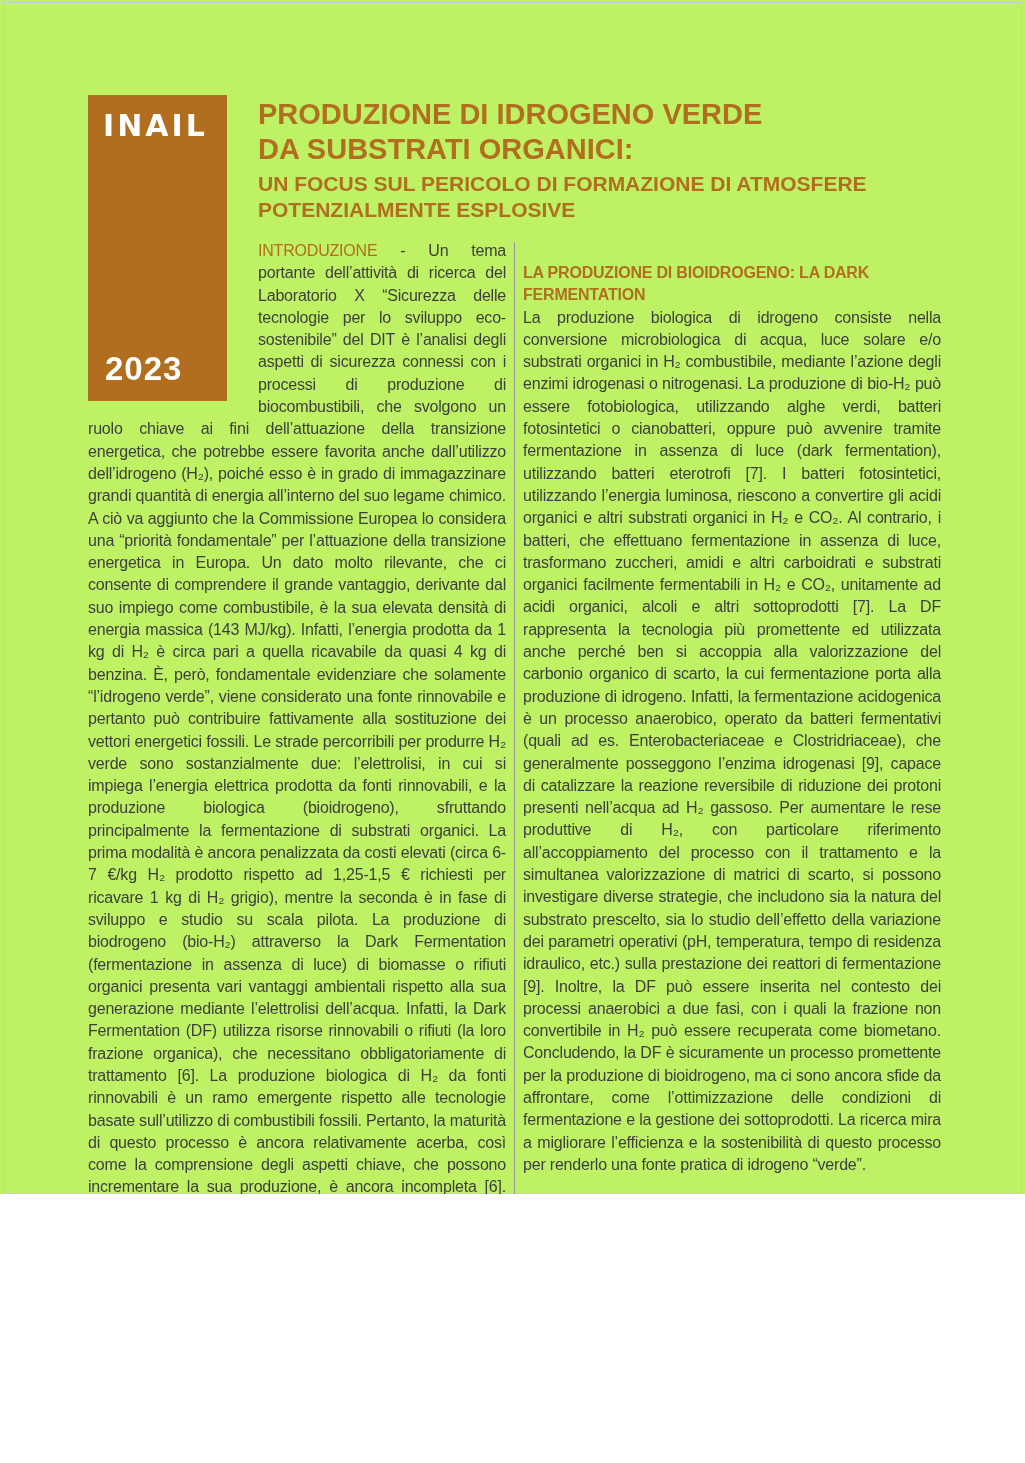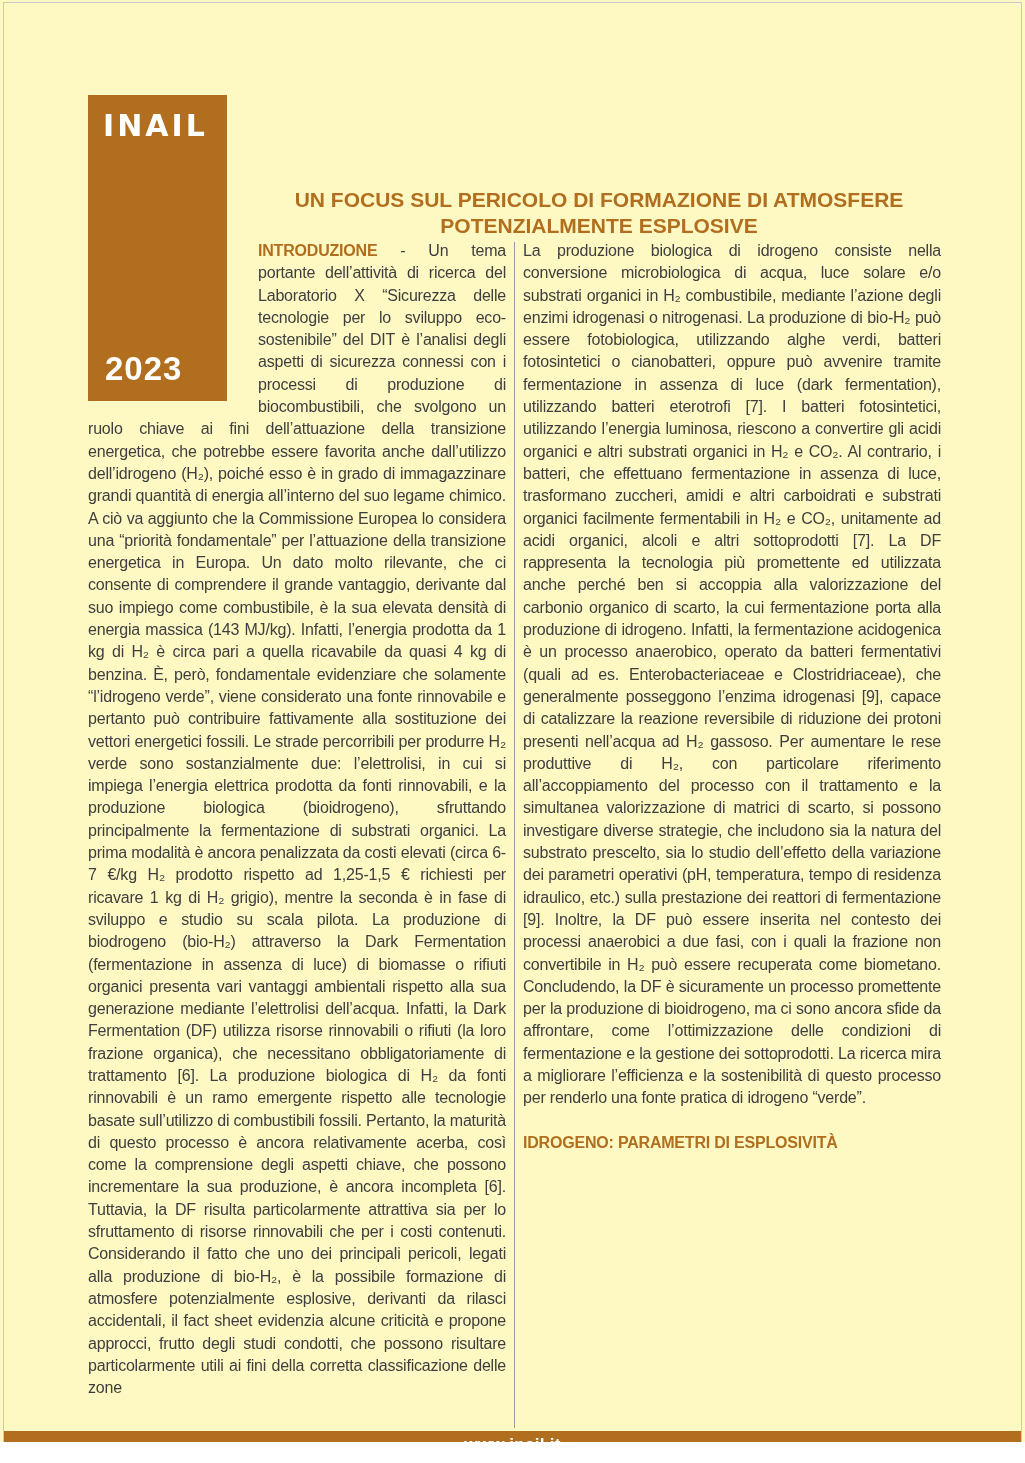--- a/index.html
+++ b/index.html
@@ -1,20 +1,20 @@
 <!DOCTYPE html>
 <html style="--brand: #b06e1e;"><head>
 <meta charset="utf-8">
 <style>
   html,body{margin:0;padding:0;background:#ffffff;}
   .page{
     position:relative;
     width:1025px;
-    height:1442px;
-    background:#fef9c3;
+    height:1194px;
+    background:#bef264;
     font-family:"Liberation Sans", sans-serif;
     overflow:hidden;
   }
   .page-frame{
     position:absolute;
     left:3px; top:2px; right:3px; bottom:0px;
     border:1px solid #c9c9c9;
     pointer-events:none;
   }
   .brand-block{
@@ -35,43 +35,42 @@
     letter-spacing:1px;
   }
   .doc-title{
     position:absolute; left:258px; top:97px; margin:0;
     width:700px;
     font-size:29px; line-height:35px; font-weight:bold;
     color:var(--brand,#b06e1e);
     white-space:pre-line;
   }
   .doc-subtitle{
-    position:absolute; left:258px; top:171px; margin:16px;
+    position:absolute; left:258px; top:171px; margin:0;
     width:650px;
     font-size:21px; line-height:26px; font-weight:bold;
     color:var(--brand,#b06e1e);
-    text-align:center;
   }
   .divider{
     position:absolute; left:514px; top:242px;
     width:1px; height:1186px;
     background:#9a9a9a;
   }
   .col{
     position:absolute; top:240px; width:418px;
     text-align:justify;
     font-size:16px; line-height:22.3px;
     letter-spacing:-0.2px;
     color:#3e3e3e;
   }
   .col-left{left:88px;}
   .col-right{left:523px;}
   .para{margin:0;}
   .cutout{float:left; width:170px; height:168px;}
-  .inline-heading{color:var(--brand,#b06e1e); font-weight:bold;}
+  .inline-heading{color:var(--brand,#b06e1e); font-weight:normal;}
   .section-heading{
     margin:22px 0 0 0;
     font-size:16px; line-height:22.3px;
     color:var(--brand,#b06e1e); font-weight:bold;
     text-align:left;
   }
   .section-heading.second{}
   .footer{
     position:absolute; left:4px; right:4px; top:1431px; height:28px;
     background:var(--brand,#b06e1e);
@@ -90,31 +89,34 @@
 <body>
 
 <div class="page">
   <div class="page-frame"></div>
 
   <div class="brand-block">
     <div class="logo">INAIL</div>
     <div class="year">2023</div>
   </div>
 
+  <h1 class="doc-title">PRODUZIONE DI IDROGENO VERDE
+DA SUBSTRATI ORGANICI:</h1>
   <h2 class="doc-subtitle">UN FOCUS SUL PERICOLO DI FORMAZIONE DI ATMOSFERE POTENZIALMENTE ESPLOSIVE</h2>
 
   <div class="divider"></div>
 
   <div class="col col-left">
     <p class="para">
       <span class="cutout"></span><b class="inline-heading">INTRODUZIONE</b><span> - Un tema portante dell’attività di ricerca del Laboratorio X “Sicurezza delle tecnologie per lo sviluppo eco-sostenibile” del DIT è l’analisi degli aspetti di sicurezza connessi con i processi di produzione di biocombustibili, che svolgono un ruolo chiave ai fini dell’attuazione della transizione energetica, che potrebbe essere favorita anche dall’utilizzo dell’idrogeno (H₂), poiché esso è in grado di immagazzinare grandi quantità di energia all’interno del suo legame chimico. A ciò va aggiunto che la Commissione Europea lo considera una “priorità fondamentale” per l’attuazione della transizione energetica in Europa. Un dato molto rilevante, che ci consente di comprendere il grande vantaggio, derivante dal suo impiego come combustibile, è la sua elevata densità di energia massica (143 MJ/kg). Infatti, l’energia prodotta da 1 kg di H₂ è circa pari a quella ricavabile da quasi 4 kg di benzina. È, però, fondamentale evidenziare che solamente “l’idrogeno verde”, viene considerato una fonte rinnovabile e pertanto può contribuire fattivamente alla sostituzione dei vettori energetici fossili. Le strade percorribili per produrre H₂ verde sono sostanzialmente due: l’elettrolisi, in cui si impiega l’energia elettrica prodotta da fonti rinnovabili, e la produzione biologica (bioidrogeno), sfruttando principalmente la fermentazione di substrati organici. La prima modalità è ancora penalizzata da costi elevati (circa 6-7 €/kg H₂ prodotto rispetto ad 1,25-1,5 € richiesti per ricavare 1 kg di H₂ grigio), mentre la seconda è in fase di sviluppo e studio su scala pilota. La produzione di biodrogeno (bio-H₂) attraverso la Dark Fermentation (fermentazione in assenza di luce) di biomasse o rifiuti organici presenta vari vantaggi ambientali rispetto alla sua generazione mediante l’elettrolisi dell’acqua. Infatti, la Dark Fermentation (DF) utilizza risorse rinnovabili o rifiuti (la loro frazione organica), che necessitano obbligatoriamente di trattamento [6]. La produzione biologica di H₂ da fonti rinnovabili è un ramo emergente rispetto alle tecnologie basate sull’utilizzo di combustibili fossili. Pertanto, la maturità di questo processo è ancora relativamente acerba, così come la comprensione degli aspetti chiave, che possono incrementare la sua produzione, è ancora incompleta [6]. Tuttavia, la DF risulta particolarmente attrattiva sia per lo sfruttamento di risorse rinnovabili che per i costi contenuti. Considerando il fatto che uno dei principali pericoli, legati alla produzione di bio-H₂, è la possibile formazione di atmosfere potenzialmente esplosive, derivanti da rilasci accidentali, il fact sheet evidenzia alcune criticità e propone approcci, frutto degli studi condotti, che possono risultare particolarmente utili ai fini della corretta classificazione delle zone</span>
     </p>
   </div>
 
   <div class="col col-right">
+    <h3 class="section-heading">LA PRODUZIONE DI BIOIDROGENO: LA DARK FERMENTATION</h3>
     <p class="para">La produzione biologica di idrogeno consiste nella conversione microbiologica di acqua, luce solare e/o substrati organici in H₂ combustibile, mediante l’azione degli enzimi idrogenasi o nitrogenasi. La produzione di bio-H₂ può essere fotobiologica, utilizzando alghe verdi, batteri fotosintetici o cianobatteri, oppure può avvenire tramite fermentazione in assenza di luce (dark fermentation), utilizzando batteri eterotrofi [7]. I batteri fotosintetici, utilizzando l’energia luminosa, riescono a convertire gli acidi organici e altri substrati organici in H₂ e CO₂. Al contrario, i batteri, che effettuano fermentazione in assenza di luce, trasformano zuccheri, amidi e altri carboidrati e substrati organici facilmente fermentabili in H₂ e CO₂, unitamente ad acidi organici, alcoli e altri sottoprodotti [7]. La DF rappresenta la tecnologia più promettente ed utilizzata anche perché ben si accoppia alla valorizzazione del carbonio organico di scarto, la cui fermentazione porta alla produzione di idrogeno. Infatti, la fermentazione acidogenica è un processo anaerobico, operato da batteri fermentativi (quali ad es. Enterobacteriaceae e Clostridriaceae), che generalmente posseggono l’enzima idrogenasi [9], capace di catalizzare la reazione reversibile di riduzione dei protoni presenti nell’acqua ad H₂ gassoso. Per aumentare le rese produttive di H₂, con particolare riferimento all’accoppiamento del processo con il trattamento e la simultanea valorizzazione di matrici di scarto, si possono investigare diverse strategie, che includono sia la natura del substrato prescelto, sia lo studio dell’effetto della variazione dei parametri operativi (pH, temperatura, tempo di residenza idraulico, etc.) sulla prestazione dei reattori di fermentazione [9]. Inoltre, la DF può essere inserita nel contesto dei processi anaerobici a due fasi, con i quali la frazione non convertibile in H₂ può essere recuperata come biometano. Concludendo, la DF è sicuramente un processo promettente per la produzione di bioidrogeno, ma ci sono ancora sfide da affrontare, come l’ottimizzazione delle condizioni di fermentazione e la gestione dei sottoprodotti. La ricerca mira a migliorare l’efficienza e la sostenibilità di questo processo per renderlo una fonte pratica di idrogeno “verde”.</p>
     <h3 class="section-heading second">IDROGENO: PARAMETRI DI ESPLOSIVITÀ</h3>
   </div>
 
   <div class="footer">
     <span class="footer-url">www.inail.it</span>
   </div>
   <div class="bottom-edge"></div>
 </div>
 

